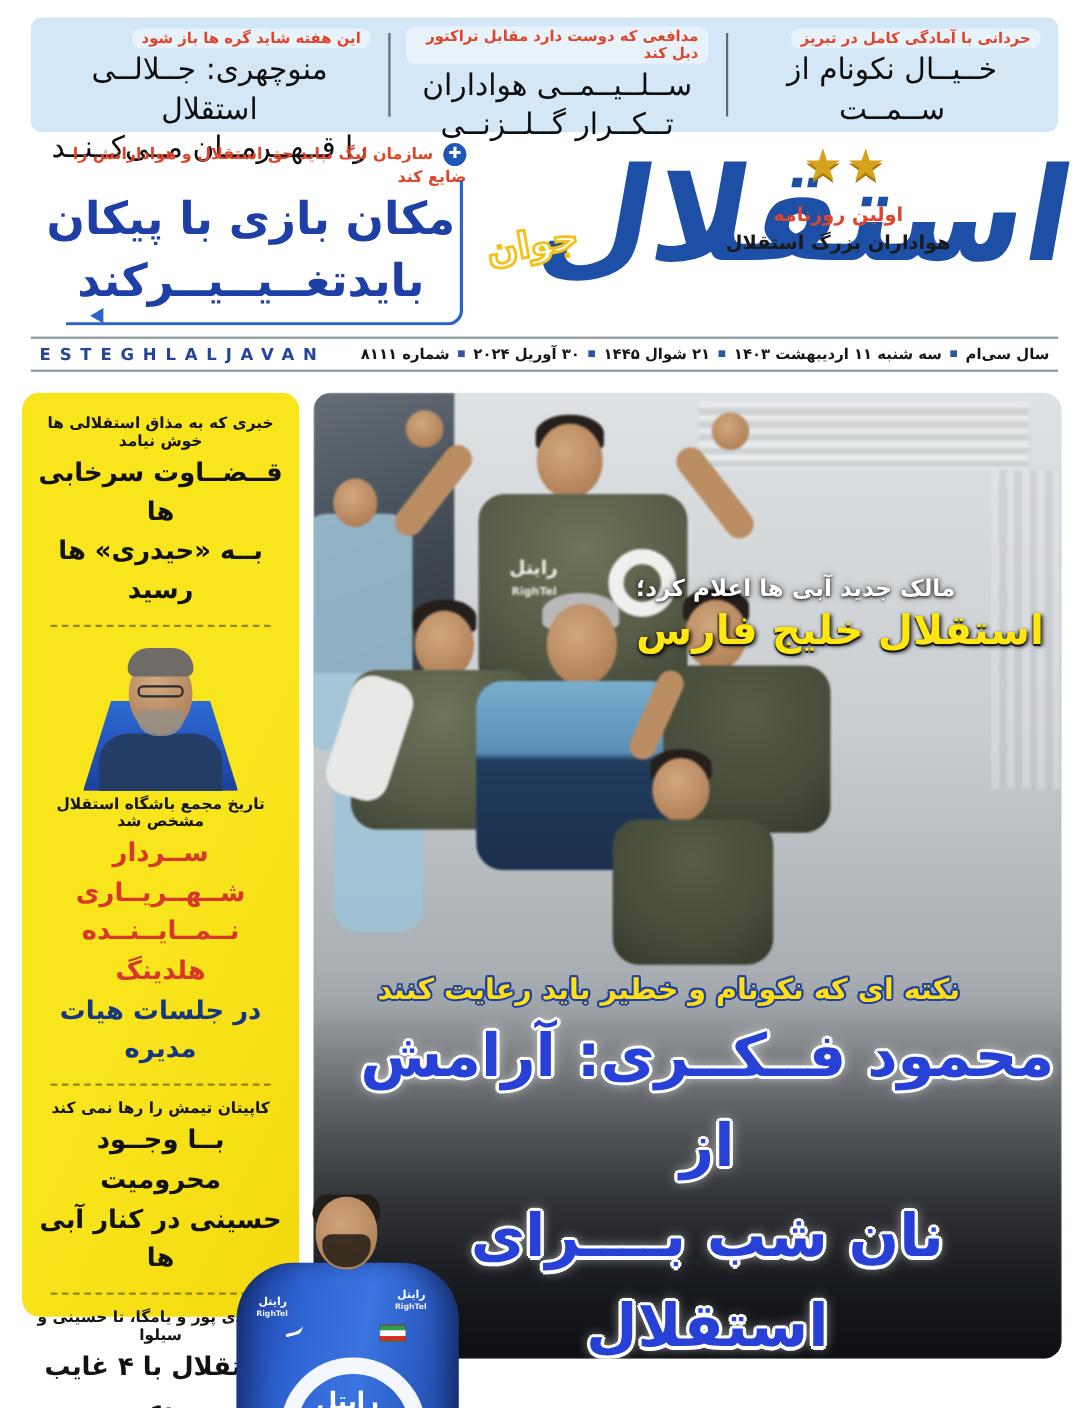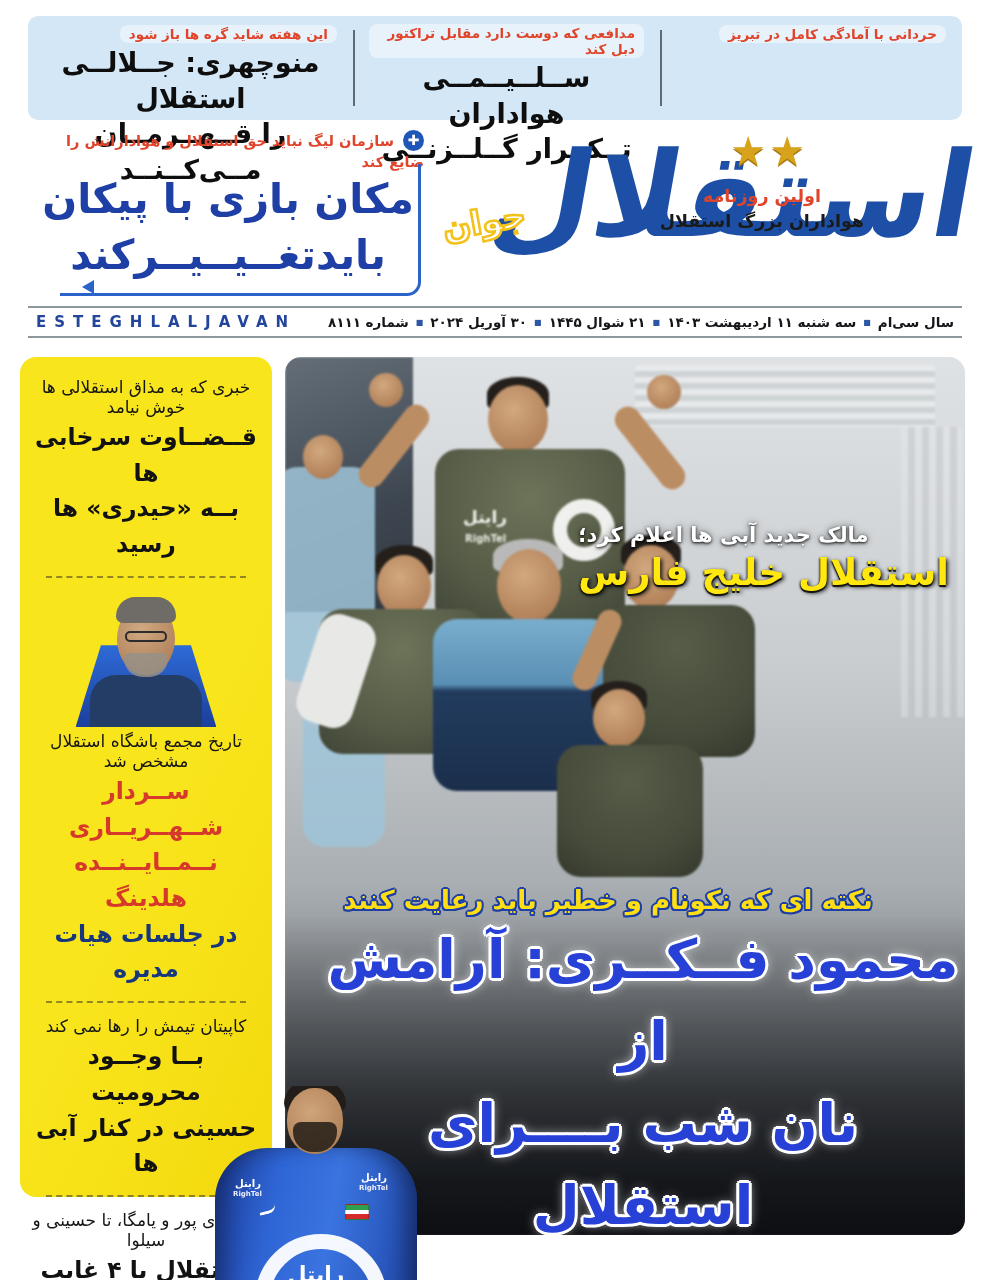--- a/index.html
+++ b/index.html
@@ -4,21 +4,21 @@
 <style>
   * { box-sizing: border-box; margin: 0; padding: 0; }
   body { background:#e8e8e8; font-family:"DejaVu Sans", sans-serif; }
   .page{ position:relative; width:990px; height:1280px; background:#fff; overflow:hidden; margin:0 auto; font-family:"DejaVu Sans", sans-serif;}
 
   
   .top-strip{ position:absolute; left:28px; top:16px; width:934px; height:104px; background:#d3e7f6; border-radius:10px; }
   .ts{ position:absolute; top:0; height:100%; direction:rtl; padding:8px 16px 6px; }
   .ts-kicker{ margin-bottom:2px; }
   .ts-kicker .pill{ display:inline-block; background:rgba(255,255,255,.45); border-radius:8px; padding:1px 9px; color:#e0452c; font-weight:bold; font-size:13.5px; }
-  .ts-hl{ font-size:27px; font-weight:bold; color:#0e0e0e; line-height:1.32; text-align:center; letter-spacing:-.5px;}
+  .ts-hl{ font-size:27px; font-weight:normal; color:#0e0e0e; line-height:1.32; text-align:center; letter-spacing:-.5px;}
   .vdiv{ position:absolute; top:14px; width:2px; height:76px; background:#5d6b76; }
 
   
   .secondary{ position:absolute; left:30px; top:130px; width:396px; height:172px; direction:rtl; }
   .sec-kicker{ text-align:right; padding-right:2px; }
   .sec-kicker .plus{ display:inline-block; width:21px; height:21px; border-radius:50%; background:#1e57b8; color:#fff; font-size:14px; font-weight:bold; text-align:center; line-height:21px; vertical-align:middle; margin-left:4px;}
   .sec-kicker .txt{ color:#e0452c; font-weight:bold; font-size:14.5px; vertical-align:middle;}
   .sec-hl{ color:#1d3fa6; font-weight:bold; font-size:41px; line-height:1.32; text-align:center; margin-top:2px;}
   .arrow-frame{ position:absolute; left:30px; right:5px; top:34px; bottom:6px; border-right:3px solid #2a63c9; border-bottom:3px solid #2a63c9; border-bottom-right-radius:14px; pointer-events:none;}
   .arrow-head{ position:absolute; left:22px; bottom:-1px; width:0; height:0; border-top:7px solid transparent; border-bottom:7px solid transparent; border-right:12px solid #2a63c9; }
@@ -33,21 +33,21 @@
   .tagline .t2{ color:#1a1a1a; font-weight:bold; font-size:17.5px; }
 
   
   .nameplate-row{ position:absolute; left:28px; top:306px; width:934px; height:32px; border-top:2px solid #8d979e; border-bottom:2px solid #8d979e; display:flex; align-items:center; justify-content:space-between; padding:0 8px;gap:25px;}
   .latin-name{ color:#23459c; font-weight:bold; font-size:15px; letter-spacing:8px; }
   .date-line{ direction:rtl; color:#15151a; font-size:13.5px; font-weight:bold; white-space:nowrap;}
   .date-line .seg + .seg::before{ content:"■"; color:#2b57a5; font-size:8px; margin:0 7px; vertical-align:2px; }
 
   
   .sidebar{ position:absolute; left:20px; top:357px; width:252px; height:840px; background:linear-gradient(115deg,#f9e51c 55%,#f3d90e 100%); border-radius:16px; direction:rtl; text-align:center; padding:16px 10px 0; z-index:2;}
-  .sb-kicker{ font-size:17px; font-weight:normal; color:#151515; margin:4px 0 3px; }
+  .sb-kicker{ font-size:14px; font-weight:bold; color:#151515; margin:4px 0 3px; }
   .sb-hl{ font-size:23.5px; font-weight:bold; color:#121212; line-height:1.52; letter-spacing:-.5px;}
   .sb-hl.red{ color:#d6392c; }
   .sb-hl.navy{ color:#16377e; }
   .sb-div{ border-top:2.5px dashed rgba(40,40,40,.5); margin:13px 16px; }
   .sb-photo{ position:relative; height:136px; margin:4px 28px 2px; }
   .sb-photo-shape{ position:absolute; bottom:0; left:10%; width:80%; height:60%; clip-path:polygon(0 100%,100% 100%,82% 0,18% 0); background:linear-gradient(180deg,#2e6bd6,#1b3f9d); }
   .sb-suit{ position:absolute; bottom:0; left:50%; transform:translateX(-50%); width:112px; height:52px; background:#243d66; border-radius:26px 26px 0 0; }
   .sb-head{ position:absolute; left:50%; transform:translateX(-50%); top:12px; width:58px; height:72px; border-radius:50%; background:radial-gradient(circle at 42% 36%,#d0a982,#b08059 75%); }
   .sb-hair{ position:absolute; left:50%; transform:translateX(-50%); top:6px; width:60px; height:26px; border-radius:28px 28px 10px 10px; background:#6f6c67; }
   .sb-glasses{ position:absolute; left:50%; transform:translateX(-50%); top:40px; width:42px; height:11px; border:2.5px solid #2c2c2c; border-radius:5px; }
@@ -100,20 +100,21 @@
   .fa10{ font-size:10px; } .en7{ font-size:7px; font-weight:bold; color:#eef; }
 </style>
 </head>
 <body>
 
 <div class="page">
 
   <div class="top-strip">
     <div class="ts" style="left:632px;width:302px;">
       <div class="ts-kicker"><span class="pill">حردانی با آمادگی کامل در تبریز</span></div>
+      <div class="ts-hl">خــیــال نکونام از ســمــت</div>
     </div>
     <div class="ts" style="left:325px;width:307px;">
       <div class="ts-kicker"><span class="pill">مدافعی که دوست دارد مقابل تراکتور دبل کند</span></div>
       <div class="ts-hl">ســلــیــمــی هواداران</div>
       <div class="ts-hl">تــکــرار گــلــزنــی</div>
     </div>
     <div class="ts" style="left:0;width:325px;">
       <div class="ts-kicker"><span class="pill">این هفته شاید گره ها باز شود</span></div>
       <div class="ts-hl">منوچهری: جــلالــی استقلال</div>
       <div class="ts-hl">را قــهــرمــان مــی‌کــنــد</div>

